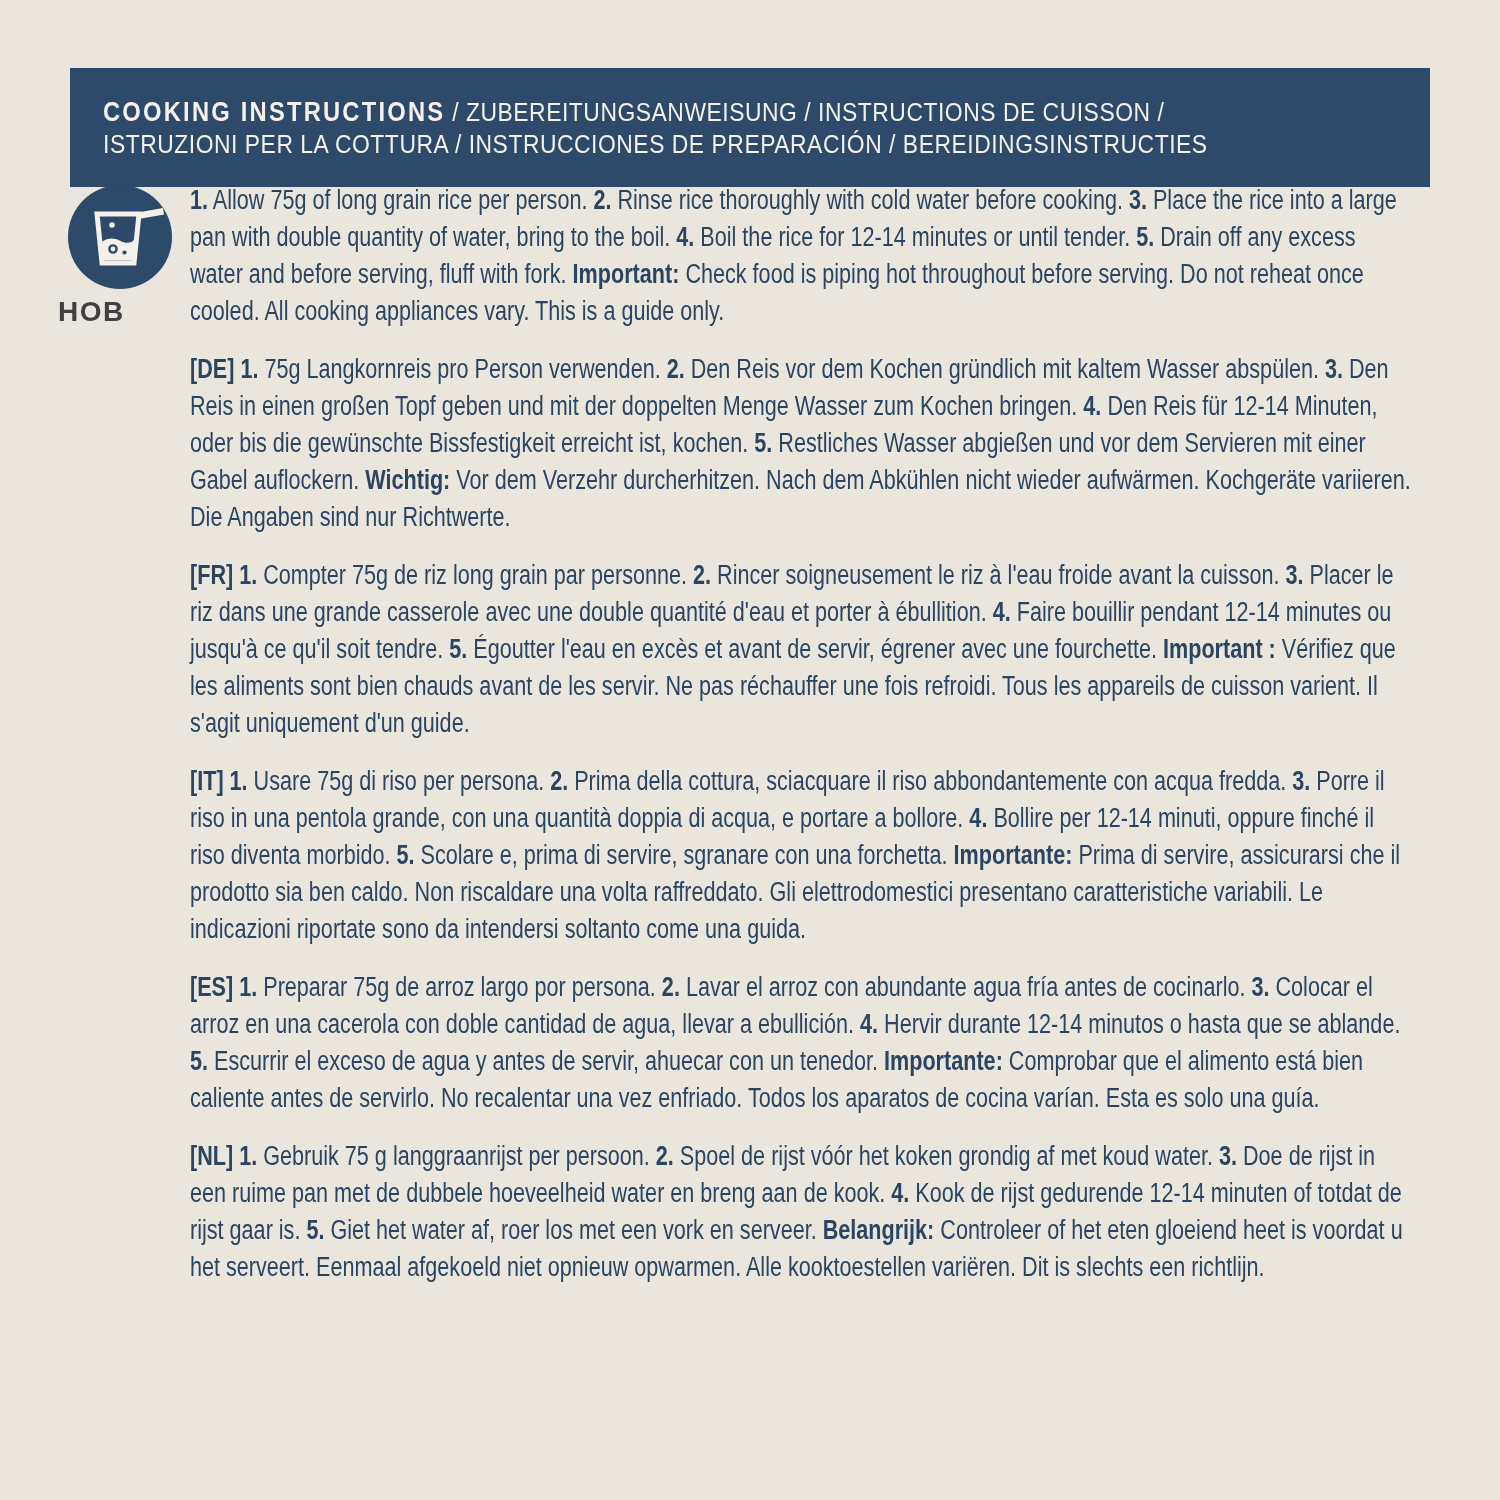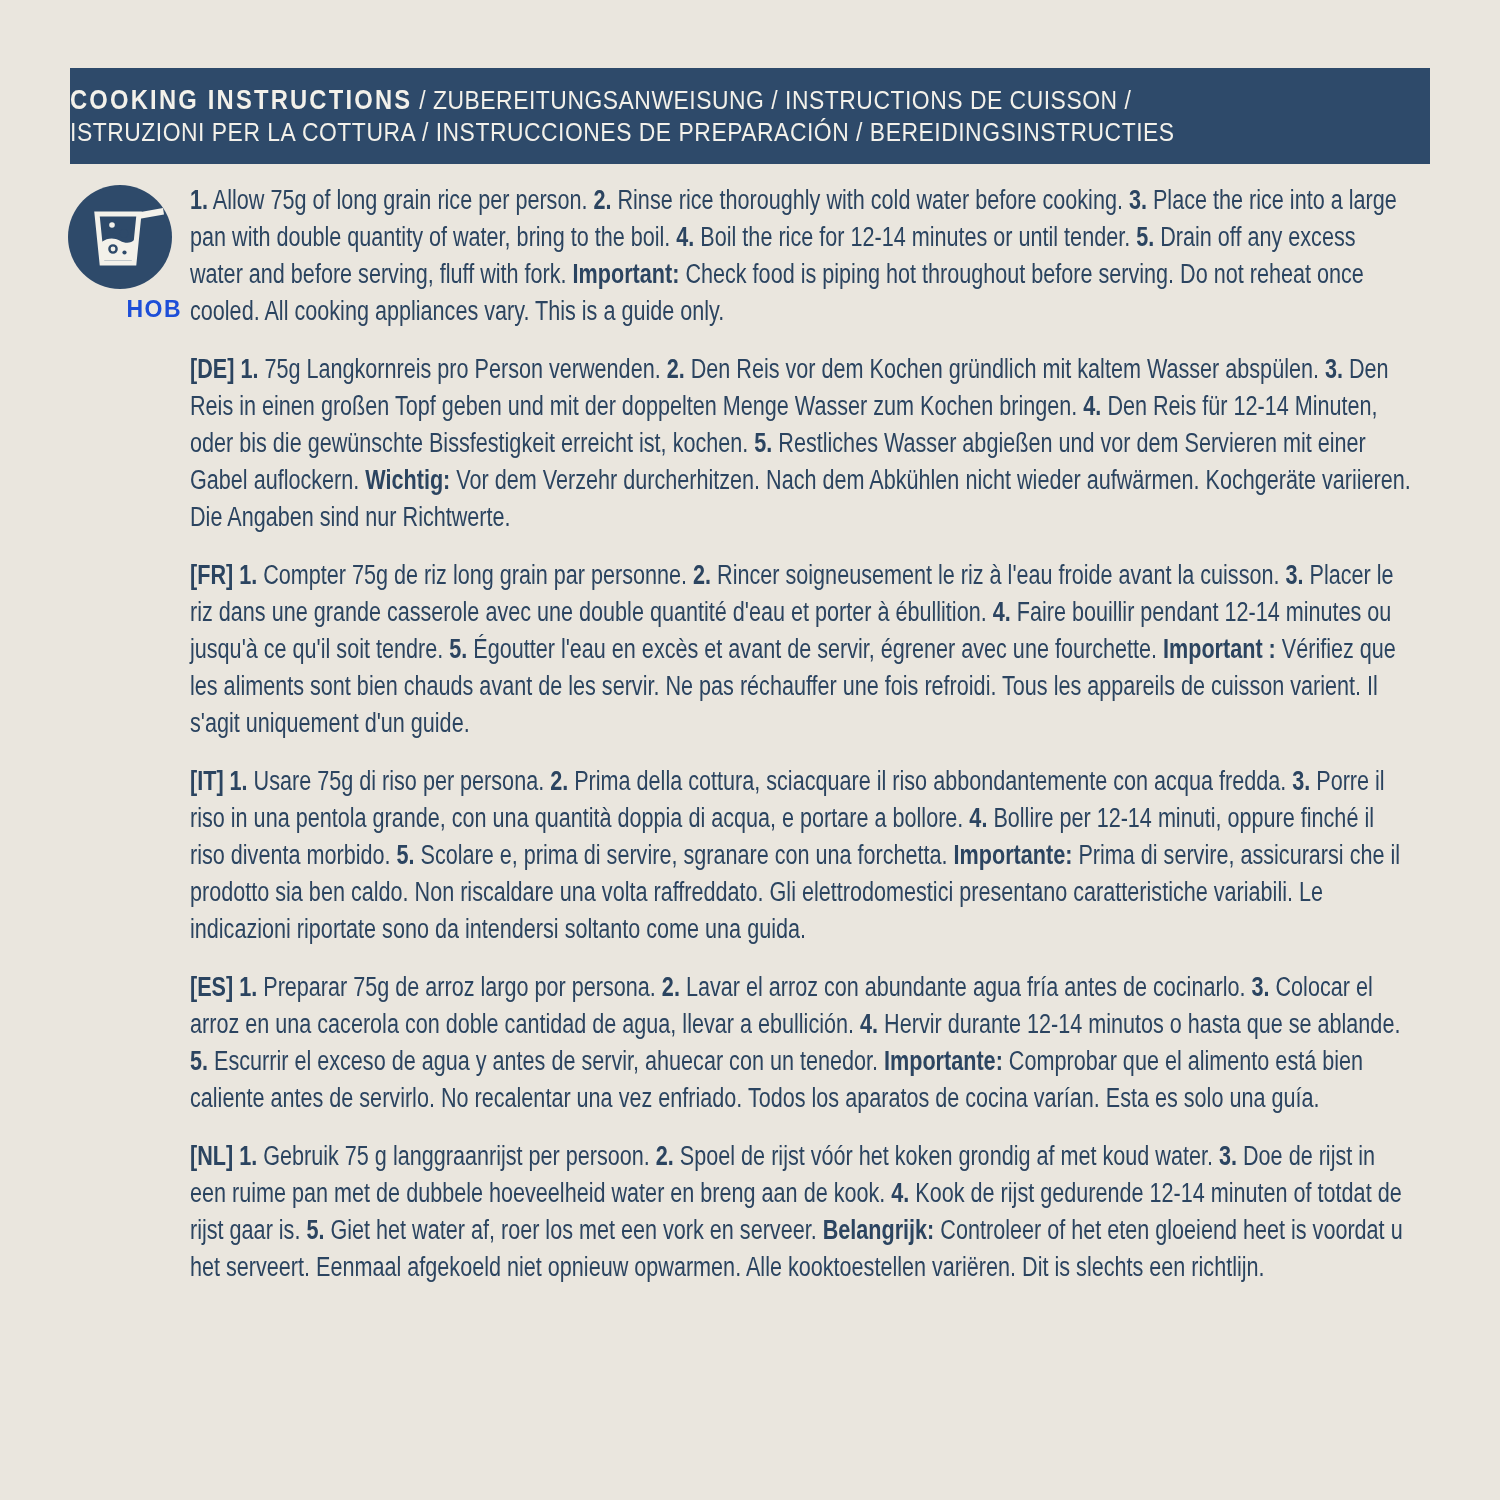--- a/index.html
+++ b/index.html
@@ -14,26 +14,27 @@
     overflow: hidden;
     font-family: "Liberation Sans", "DejaVu Sans", sans-serif;
   }
 
   
   .header-bar {
     position: absolute;
     left: 70px;
     top: 68px;
     width: 1360px;
-    height: 96px;
+    height: 119px;
     background: #2e4a6a;
     box-sizing: border-box;
     display: flex;
     flex-direction: column;
     justify-content: center;
+    padding-left: 33px;
   }
   .header-text {
     transform: scaleX(0.88);
     transform-origin: left center;
     width: 113.6%;
     color: #f3f1ea;
     font-size: 26px;
     line-height: 32px;
     white-space: nowrap;
   }
@@ -54,25 +55,25 @@
     left: 68px;
     top: 185px;
     width: 104px;
     height: 104px;
   }
   .hob-label {
     position: absolute;
     left: 58px;
     top: 296px;
     width: 124px;
-    text-align: right;
+    text-align: left;
     font-weight: 700;
-    font-size: 23px;
+    font-size: 28px;
     letter-spacing: 1.5px;
-    color: #1d4ed8;
+    color: #404040;
   }
 
   
   .instructions {
     position: absolute;
     left: 190px;
     top: 182px;
     width: 1527px;
     transform: scaleX(0.8);
     transform-origin: 0 0;

